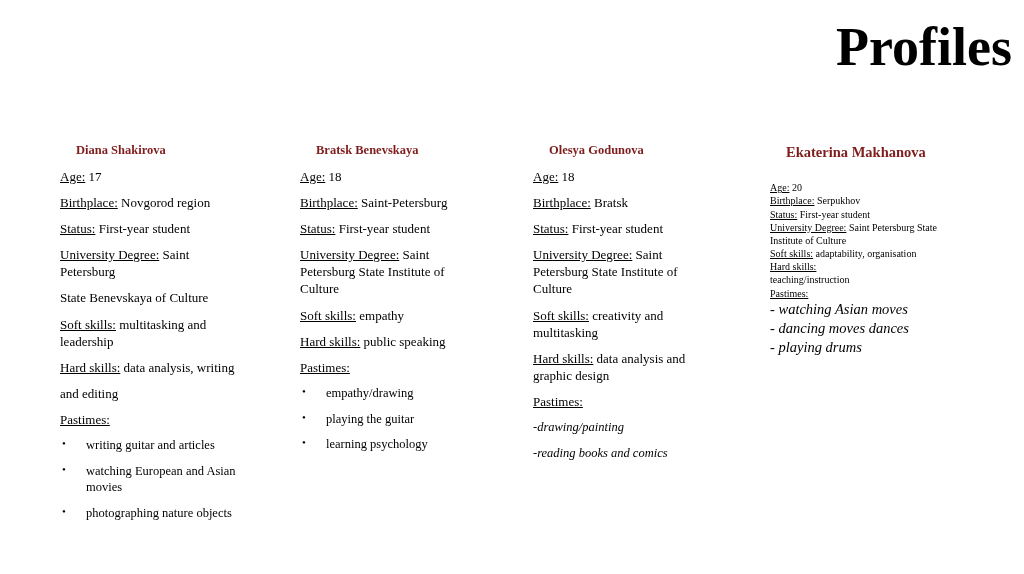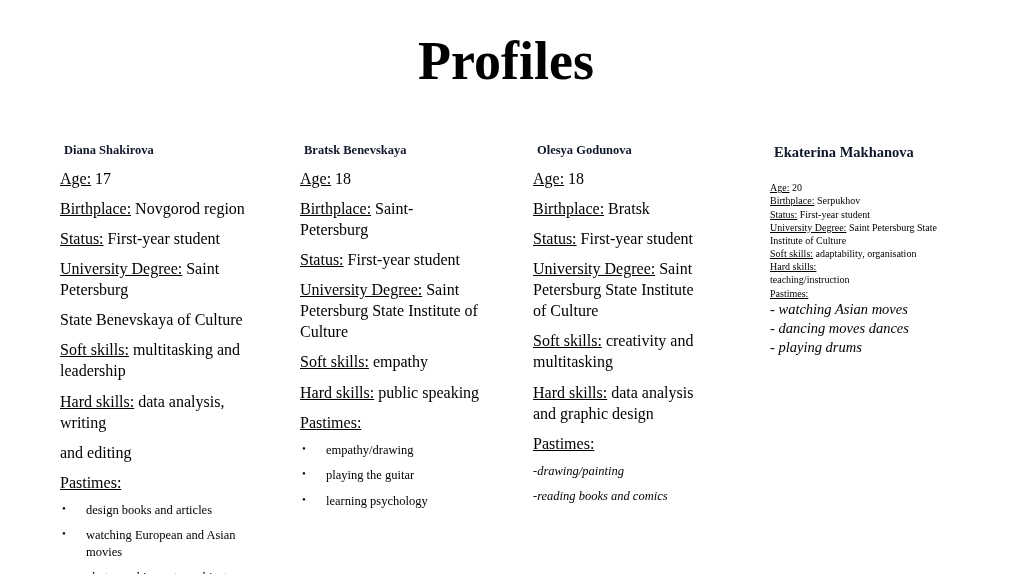--- a/index.html
+++ b/index.html
@@ -14,24 +14,24 @@
     color: #000000;
     overflow: hidden;
   }
   .slide {
     position: relative;
     width: 1024px;
     height: 574px;
   }
   .slide-title {
     position: absolute;
-    top: 30px;
+    top: 16px;
     left: 0;
     width: 1012px;
-    text-align: center;
+    text-align: right;
     font-size: 54px;
     font-weight: bold;
     letter-spacing: 0px;
     font-family: "Liberation Serif", "DejaVu Serif", serif;
     color: #000000;
   }
   .columns {
     position: absolute;
     top: 143px;
     left: 0;
@@ -40,33 +40,33 @@
   .col {
     position: absolute;
     top: 0;
   }
   .col-1 { left: 60px;  width: 185px; }
   .col-2 { left: 300px; width: 180px; }
   .col-3 { left: 533px; width: 175px; }
   .col-4 { left: 770px; width: 200px; }
 
   .person-name {
-    color: #0f172a;
+    color: #7f1d1d;
     font-weight: bold;
     font-size: 12.5px;
     line-height: 1.25;
-    margin: 0 0 9px 4px;
+    margin: 0 0 9px 16px;
   }
   .col-4 .person-name {
     font-size: 14.5px;
     margin-bottom: 20px;
   }
 
   .field {
-    font-size: 16px;
+    font-size: 13px;
     line-height: 1.32;
     margin: 0 0 9px 0;
   }
   .col-4 .field {
     font-size: 10px;
     line-height: 1.32;
     margin-bottom: 0;
   }
   .lbl {
     text-decoration: underline;
@@ -152,21 +152,21 @@
         <span>data analysis, writing</span>
       </div>
 
       <div class="field">and editing</div>
 
       <div class="field">
         <span class="lbl">Pastimes:</span>
       </div>
 
       <ul class="bullets">
-        <li>design books and articles</li>
+        <li>writing guitar and articles</li>
         <li>watching European and Asian movies</li>
         <li>photographing nature objects</li>
       </ul>
     </div>
 
     <div class="col col-2">
       <div class="person-name">Bratsk Benevskaya</div>
 
       <div class="field">
         <span class="lbl">Age:</span>

